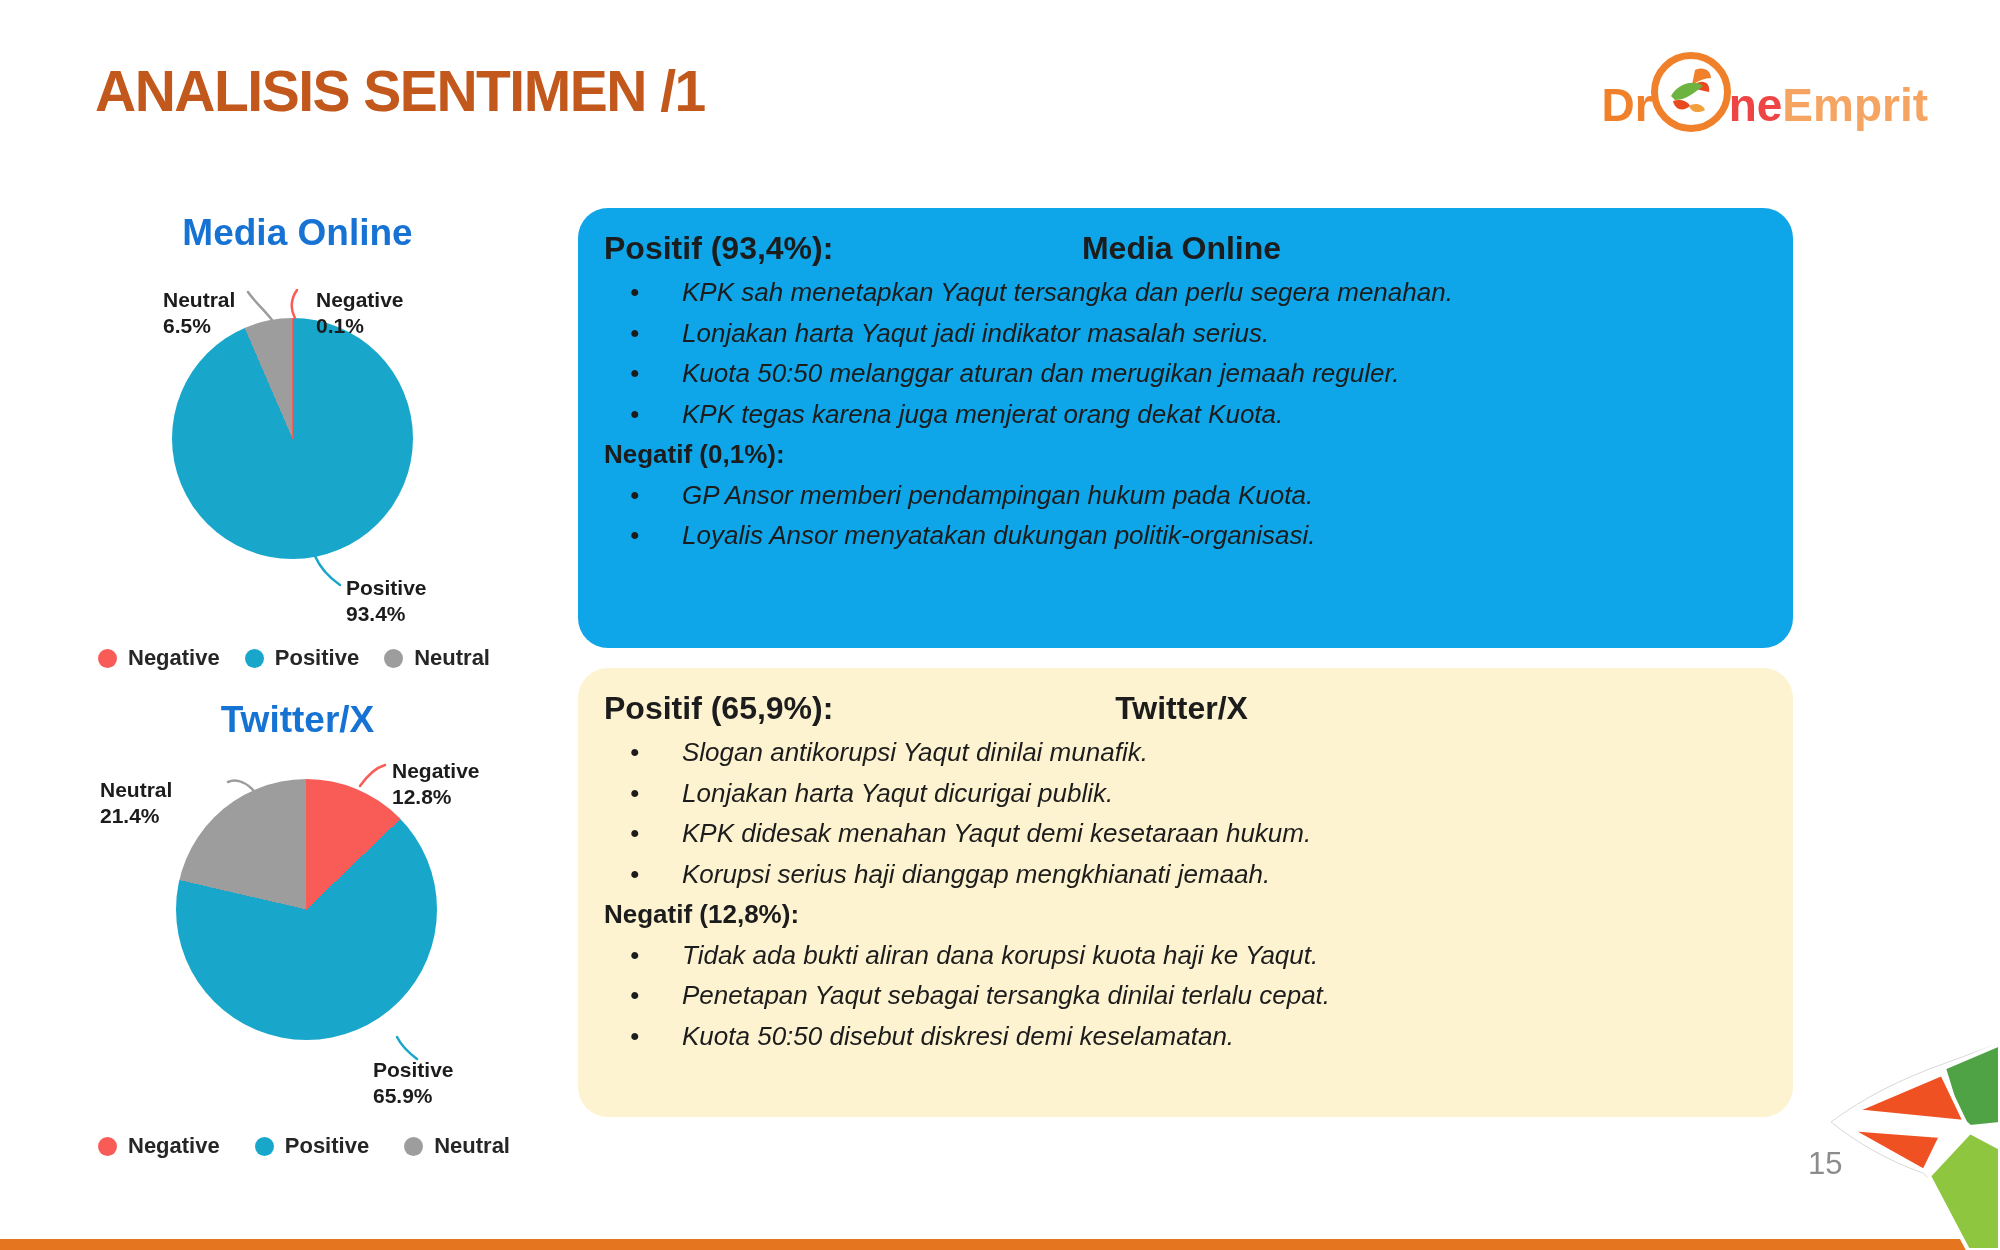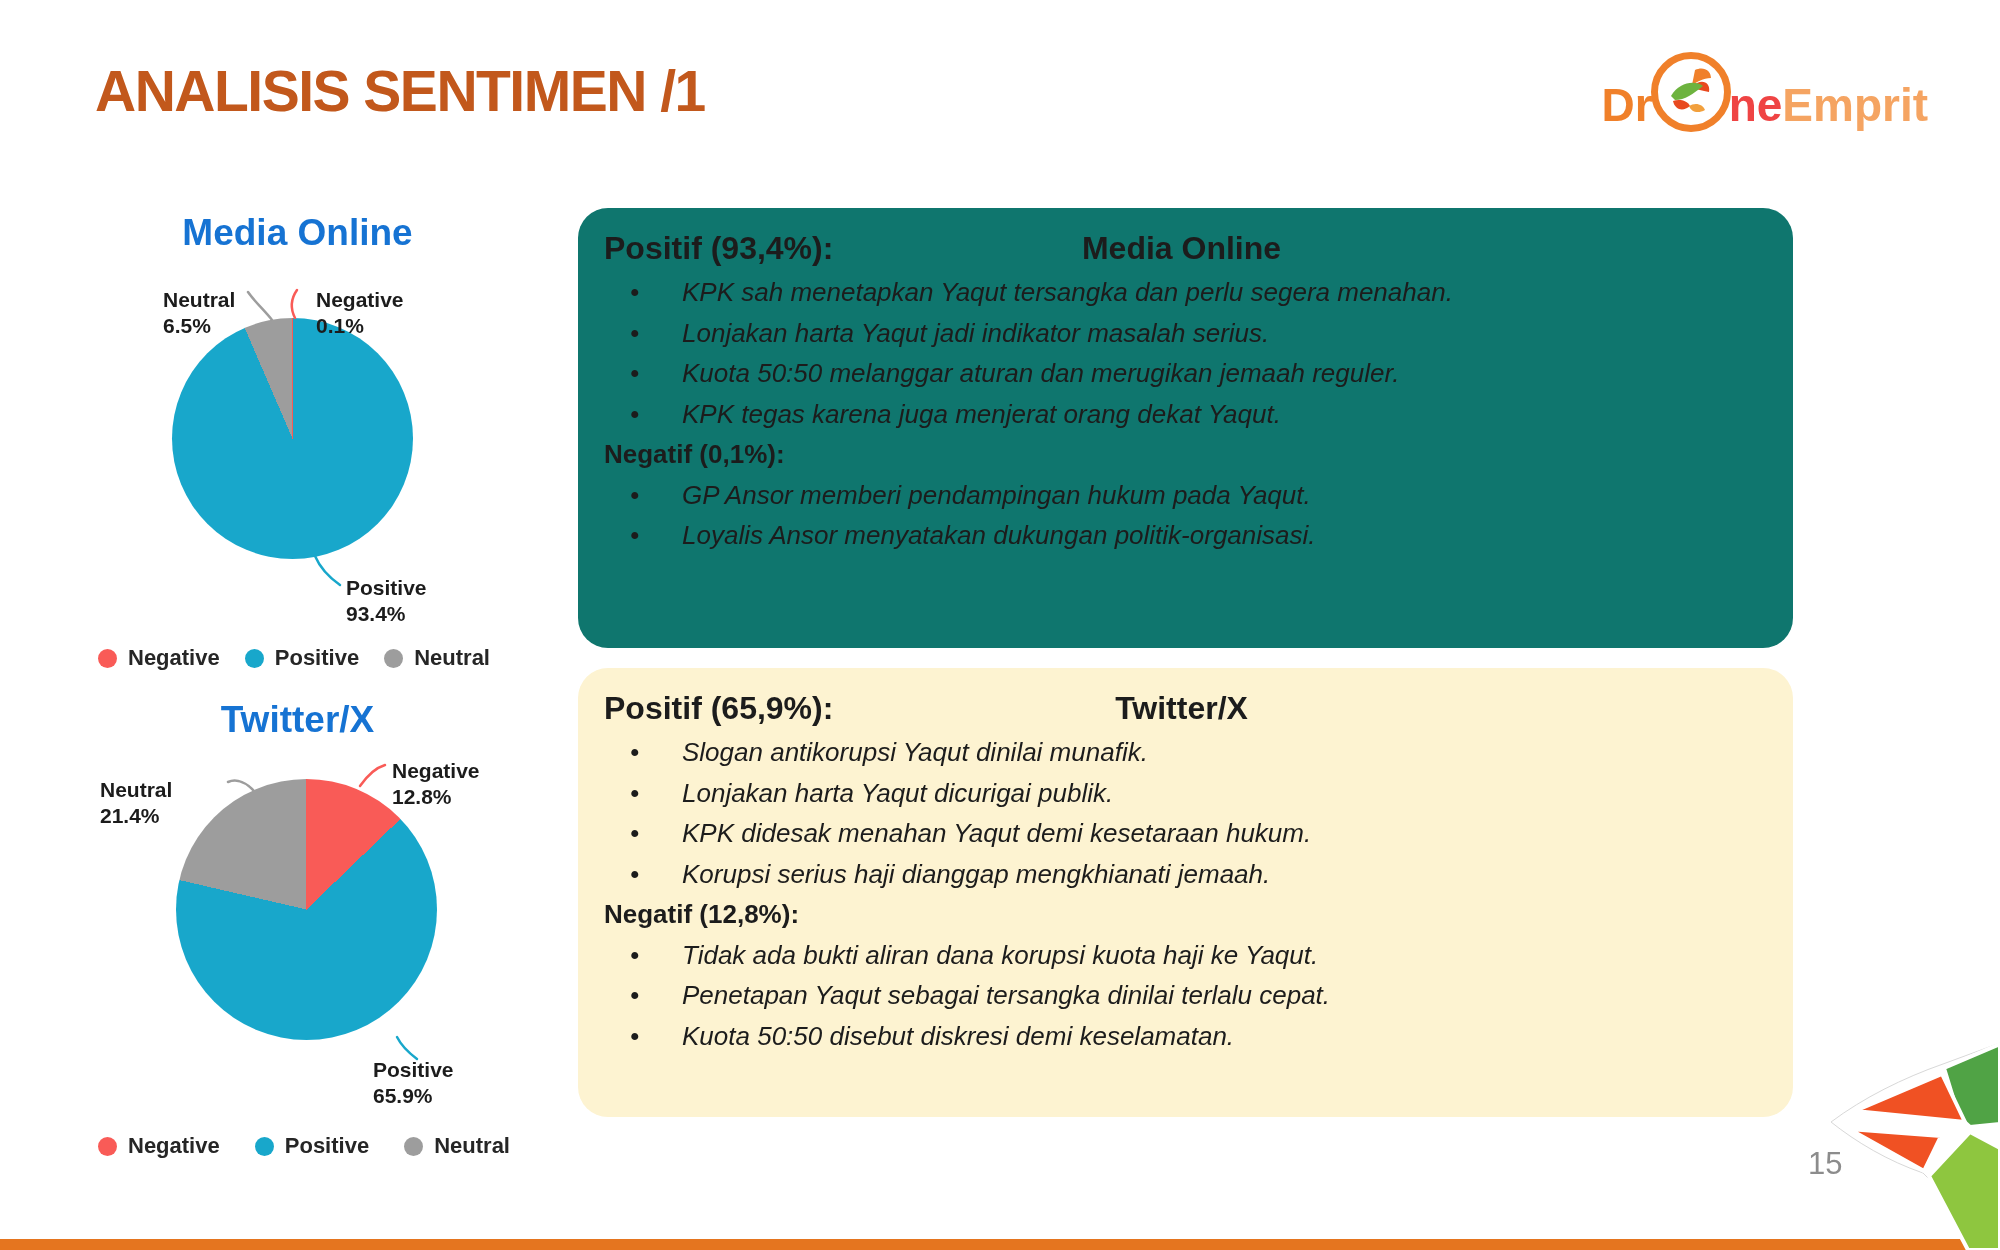--- a/index.html
+++ b/index.html
@@ -136,34 +136,34 @@
     <div class="legend-item">
       <span class="legend-dot" style="background-color: rgb(24, 167, 203);"></span>
       <span class="legend-label">Positive</span>
     </div>
     <div class="legend-item">
       <span class="legend-dot" style="background-color: rgb(157, 157, 157);"></span>
       <span class="legend-label">Neutral</span>
     </div>
   </div>
 
-  <div class="panel" style="top: 208px; height: 440px; background-color: #0f766e;">
+  <div class="panel" style="top: 208px; height: 440px; background-color: #0ea5e9;">
     <div class="panel-header">
       <span>Positif (93,4%):</span>
       <span class="panel-chart-name">Media Online</span>
     </div>
     <ul class="bullets">
       <li>KPK sah menetapkan Yaqut tersangka dan perlu segera menahan.</li>
       <li>Lonjakan harta Yaqut jadi indikator masalah serius.</li>
       <li>Kuota 50:50 melanggar aturan dan merugikan jemaah reguler.</li>
-      <li>KPK tegas karena juga menjerat orang dekat Yaqut.</li>
+      <li>KPK tegas karena juga menjerat orang dekat Kuota.</li>
     </ul>
     <div class="neg-header">Negatif (0,1%):</div>
     <ul class="bullets">
-      <li>GP Ansor memberi pendampingan hukum pada Yaqut.</li>
+      <li>GP Ansor memberi pendampingan hukum pada Kuota.</li>
       <li>Loyalis Ansor menyatakan dukungan politik-organisasi.</li>
     </ul>
   </div>
 
   <div class="panel" style="top: 668px; height: 449px; background-color: rgb(253, 243, 209);">
     <div class="panel-header">
       <span>Positif (65,9%):</span>
       <span class="panel-chart-name">Twitter/X</span>
     </div>
     <ul class="bullets">

